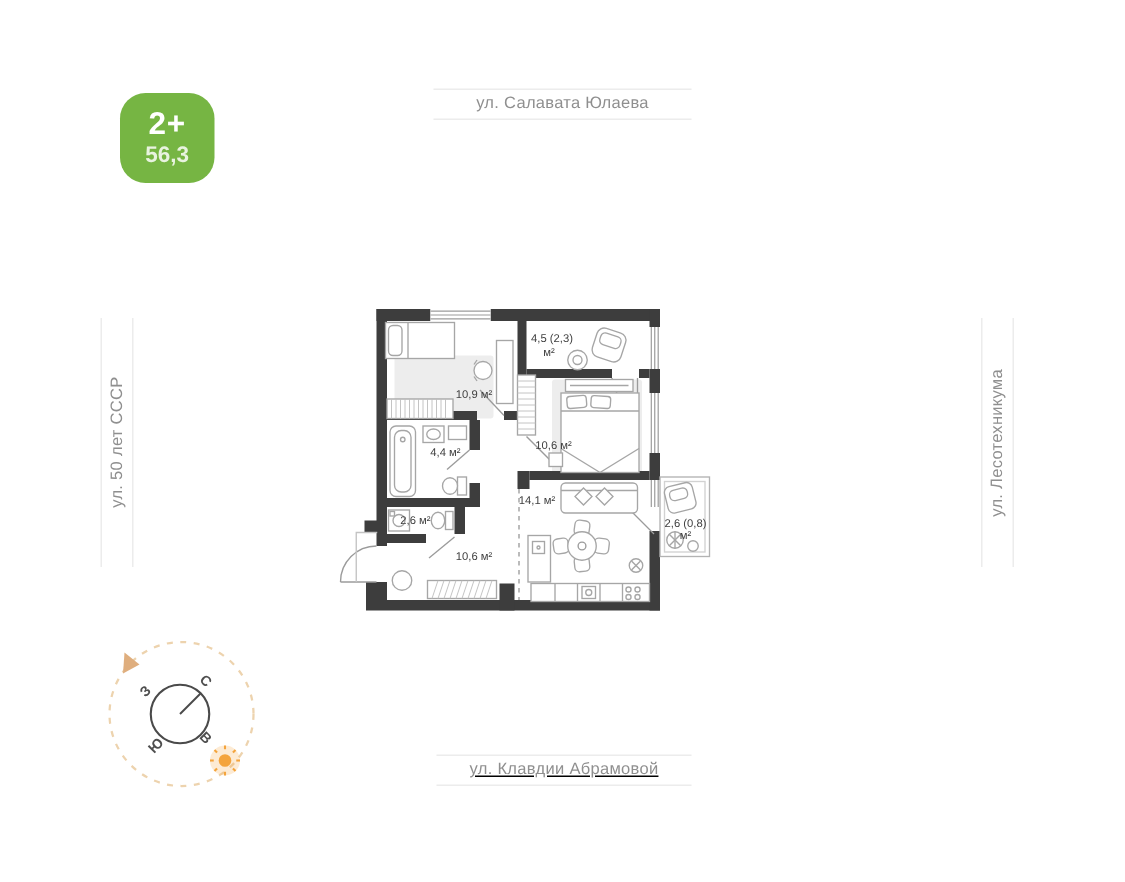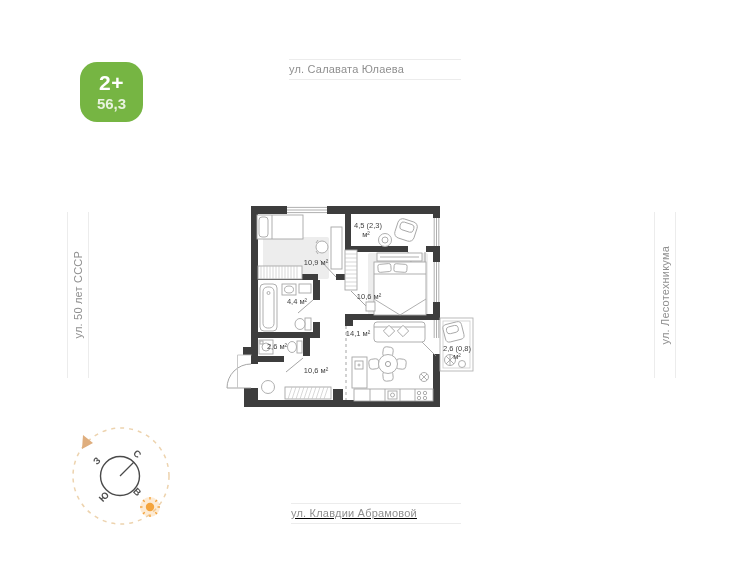--- a/index.html
+++ b/index.html
@@ -8,21 +8,21 @@
   .plan-svg{position:absolute;left:0;top:0;}
   
   .badge{position:absolute;left:80px;top:62px;width:63px;height:60px;border-radius:17px;
          background:#76b543;display:flex;flex-direction:column;align-items:center;
          justify-content:center;line-height:1.05;}
   .badge .rooms{color:#fff;font-size:21px;font-weight:700;letter-spacing:.5px;}
   .badge .area{color:rgba(255,255,255,.83);font-size:15px;font-weight:600;margin-top:2px;}
   
   .street-h{position:absolute;display:flex;flex-direction:column;}
   .street-h .line{height:1px;background:#ececec;}
-  .street-h .label{font-size:11px;color:#8f8f8f;letter-spacing:.2px;
+  .street-h .label{text-align:center;font-size:11px;color:#8f8f8f;letter-spacing:.2px;
                    padding:3px 0 4px;}
   
   .street-v{position:absolute;display:flex;flex-direction:row;justify-content:space-between;}
   .street-v .vline{width:1px;background:#ececec;}
   .street-v .label{writing-mode:vertical-rl;transform:rotate(180deg);font-size:11px;
                    color:#8f8f8f;letter-spacing:.2px;align-self:center;}
   
   .rl{font-size:7.5px;fill:#3f3f3f;}
   .cl{font-size:9.5px;font-weight:600;fill:#4f4f4f;}
   text{font-family:"Liberation Sans",sans-serif;}

